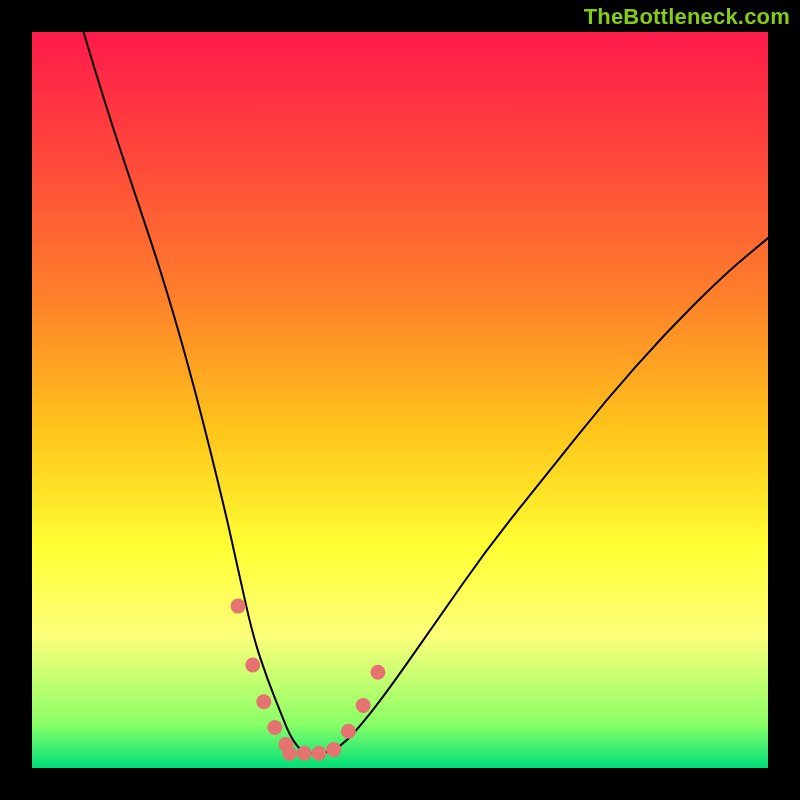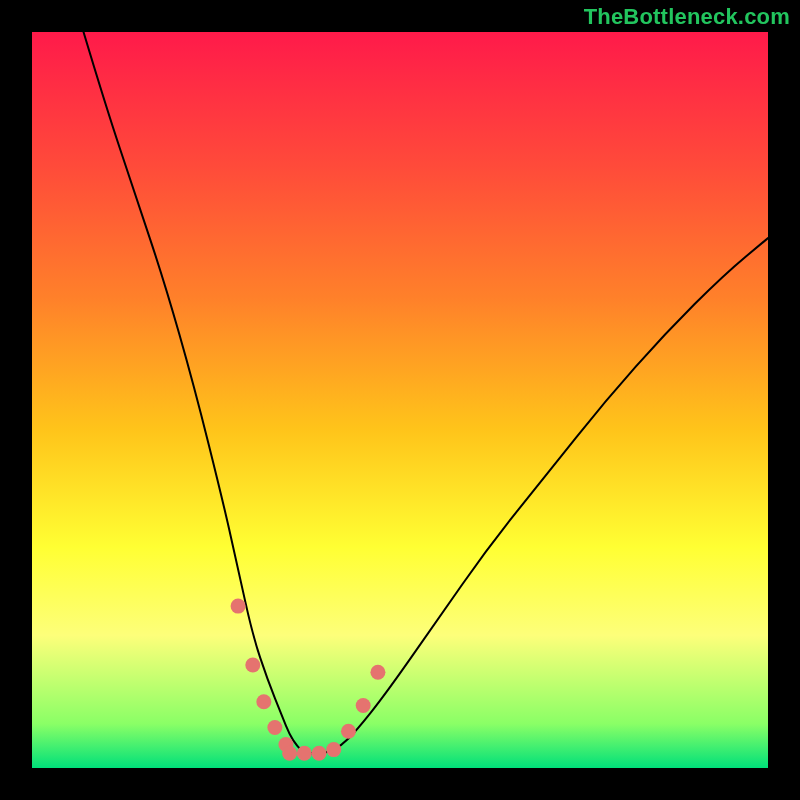--- a/index.html
+++ b/index.html
@@ -34,21 +34,21 @@
       #8aff66 94%,
       #00e07a 100%);
   }
   .watermark {
     position: absolute;
     top: 4px;
     right: 10px;
     font-family: Arial, Helvetica, sans-serif;
     font-size: 22px;
     font-weight: bold;
-    color: #22c55e;
+    color: #84cc16;
     letter-spacing: 0.2px;
   }
   svg.curve {
     position: absolute;
     left: 0;
     top: 0;
     width: 736px;
     height: 736px;
   }
 </style>

